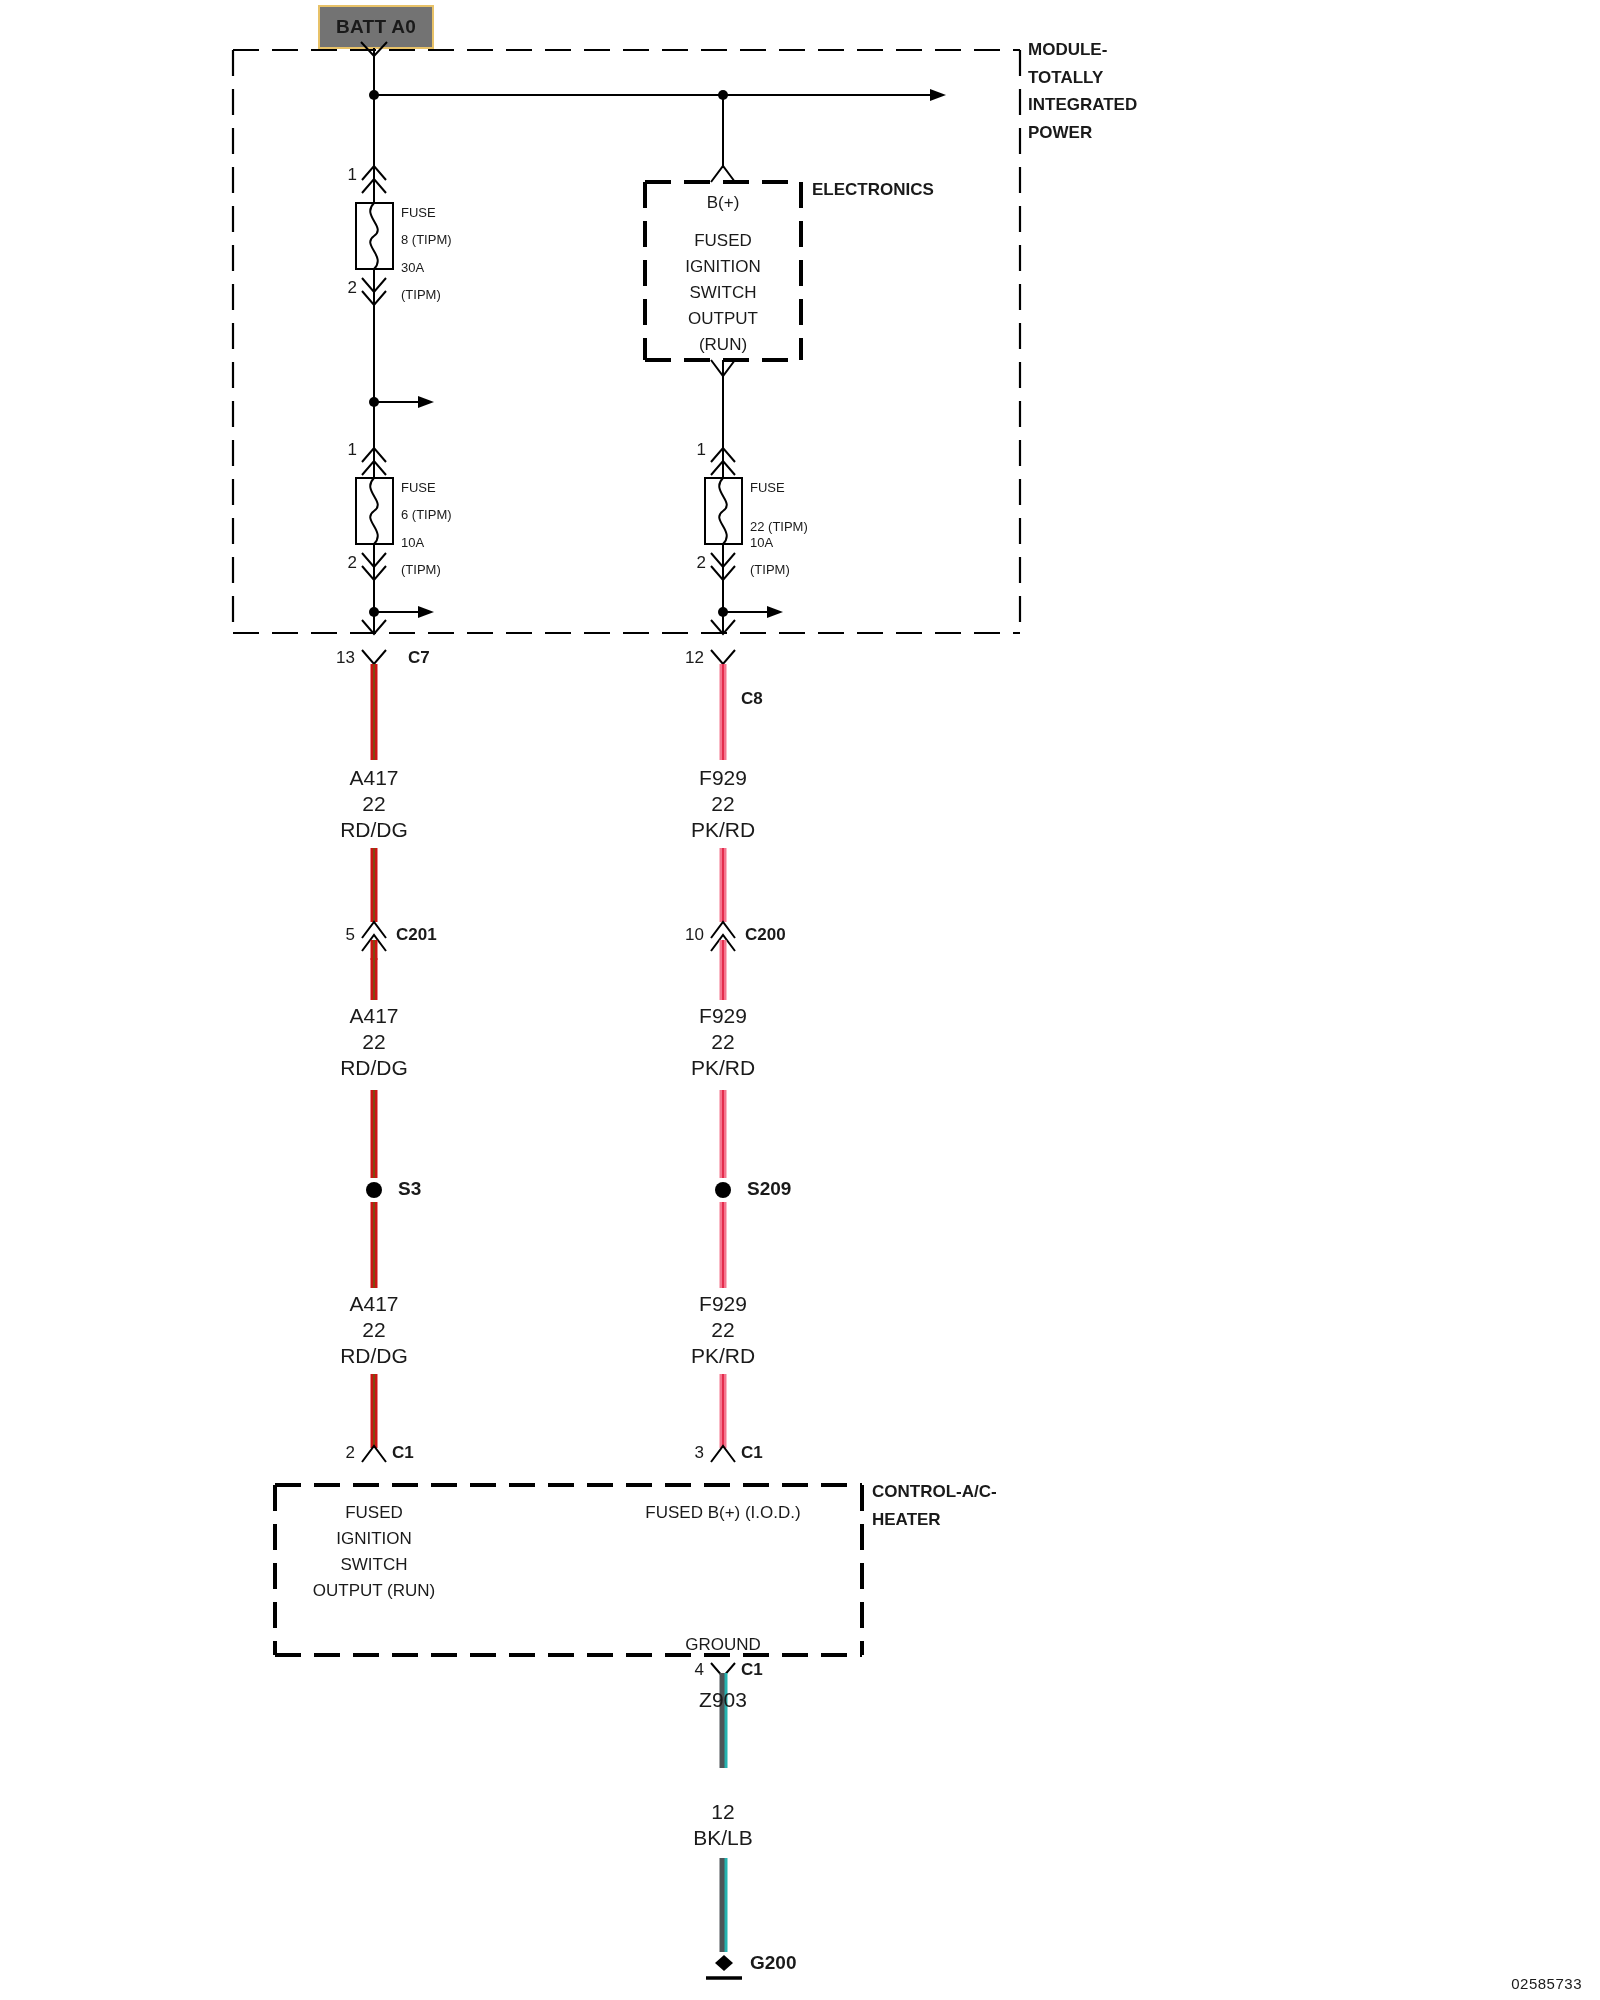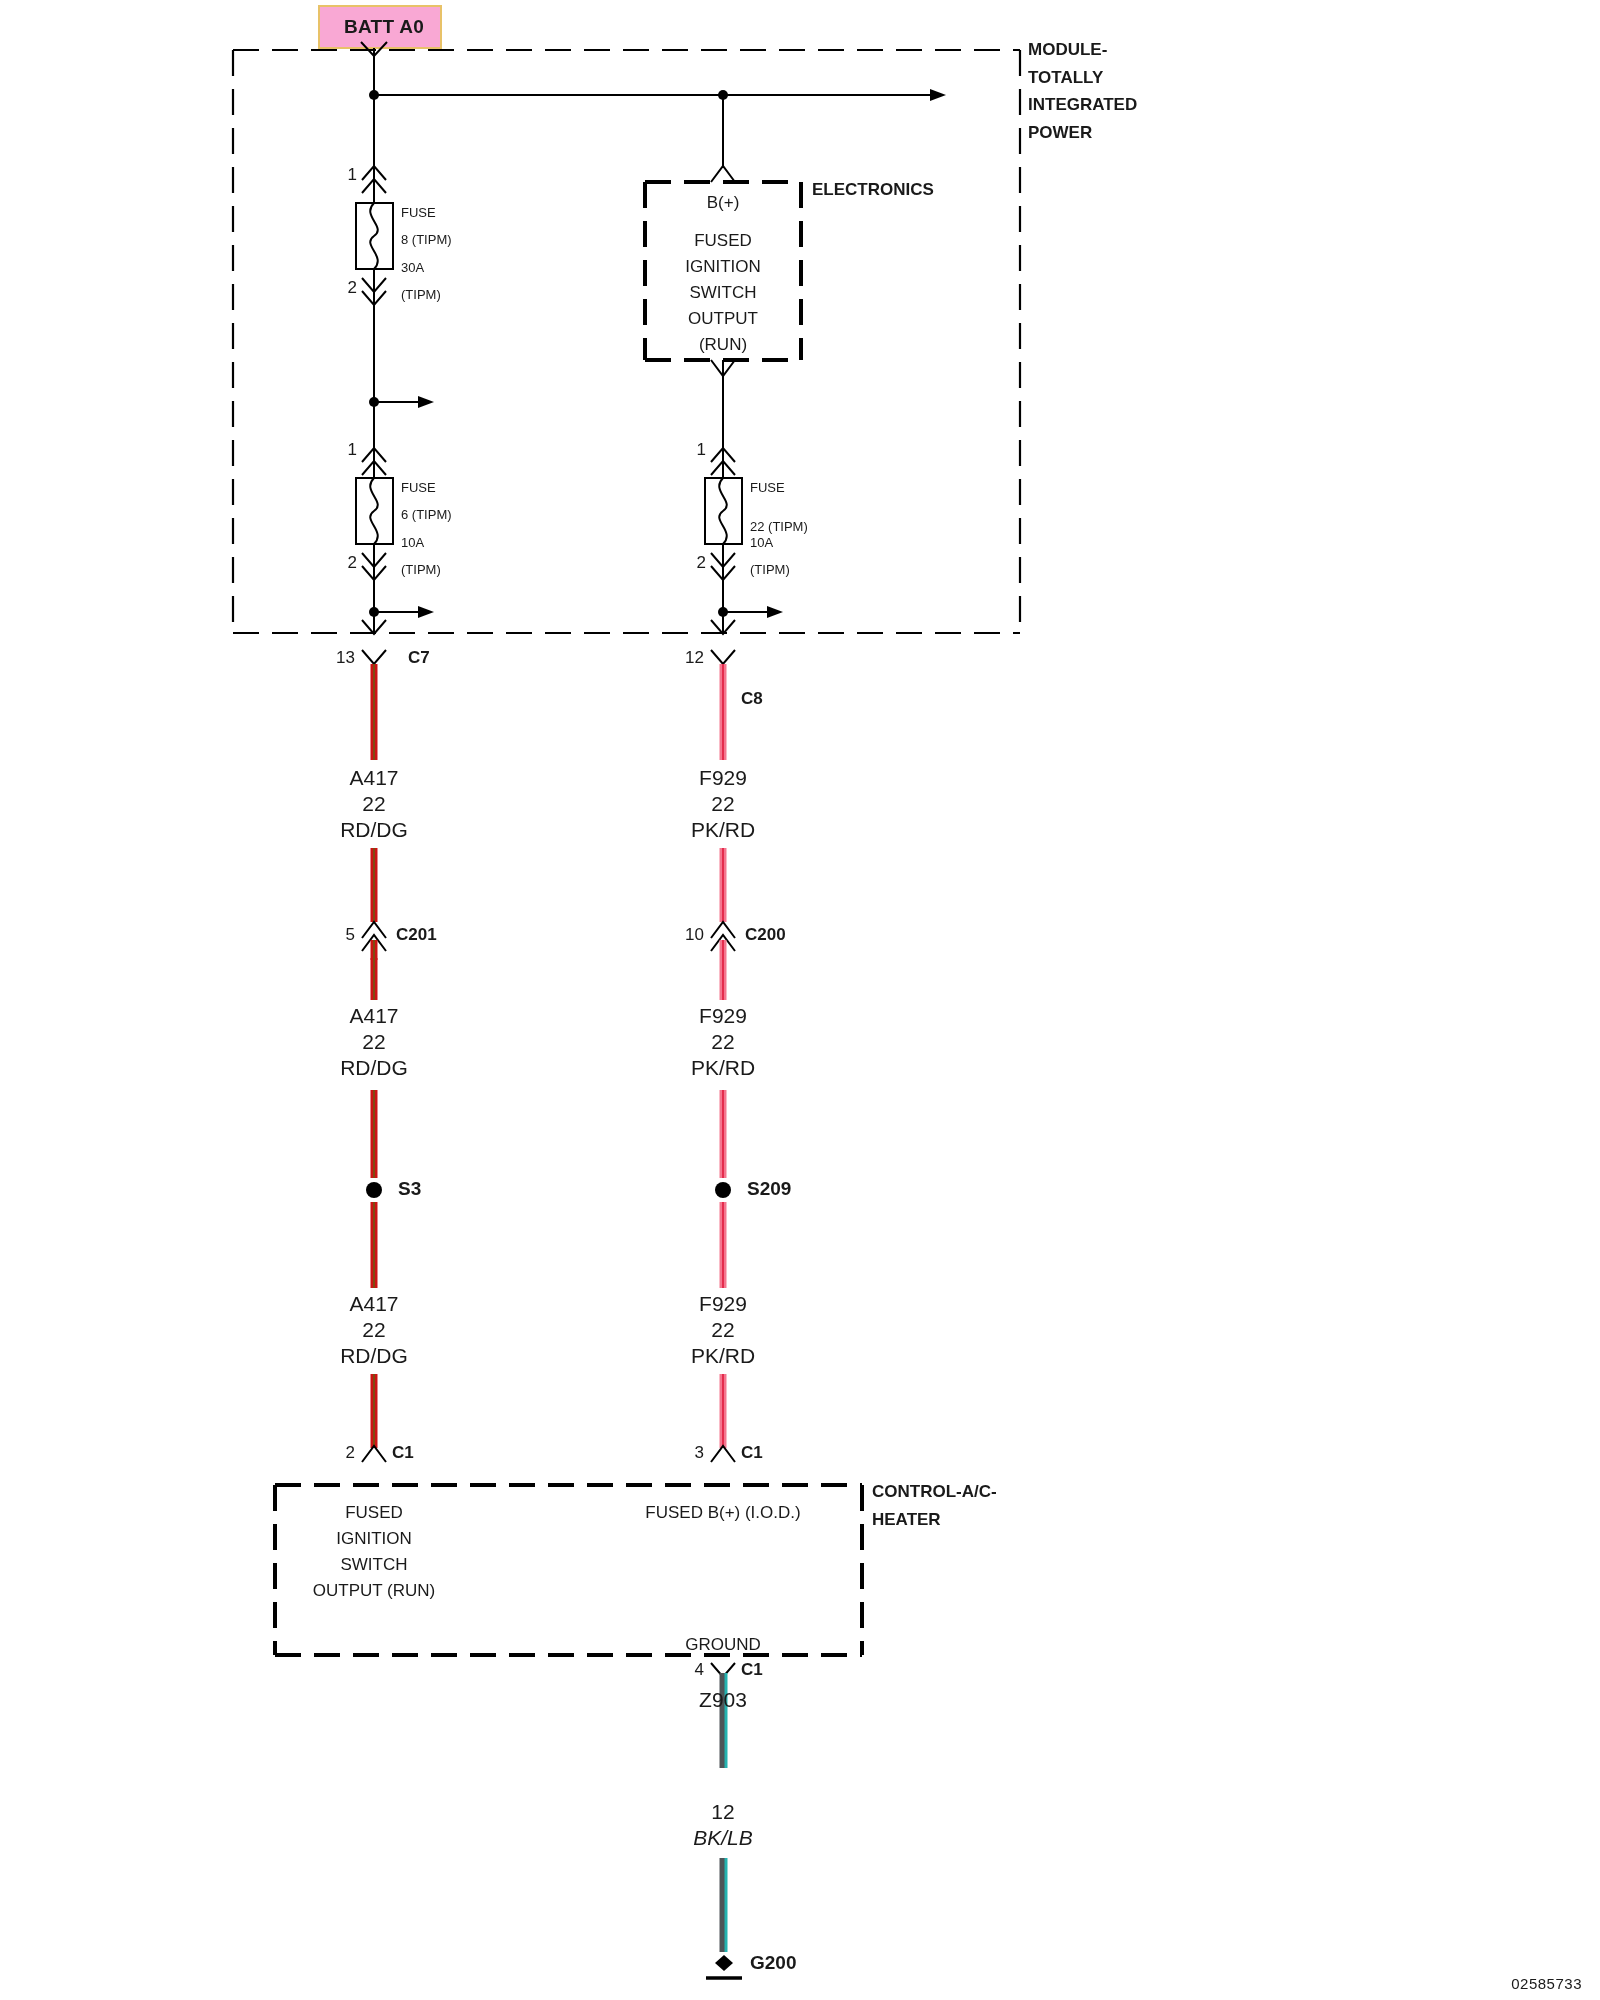--- a/index.html
+++ b/index.html
@@ -7,22 +7,22 @@
     width:1600px;height:2000px;position:relative;overflow:hidden;
     font-family:"Liberation Sans", sans-serif;
     color:#1a1a1a;
   }
   #sheet{position:absolute;left:0;top:0;width:1600px;height:2000px;}
   svg.layer{position:absolute;left:0;top:0;width:1600px;height:2000px;overflow:visible;}
 
   
   #batt-box{
     position:absolute;left:318px;top:5px;width:112px;height:40px;
-    border:2px solid #e8c268;background:#f9a8d4;
-    display:flex;align-items:center;justify-content:center;padding-left:8px;
+    border:2px solid #e8c268;background:#737373;
+    display:flex;align-items:center;justify-content:center;
   }
   #batt-box .lbl{font-size:19px;font-weight:bold;letter-spacing:.3px;}
 
   .mlabel{position:absolute;font-size:17px;font-weight:bold;line-height:27.5px;white-space:pre;}
   .ilabel{position:absolute;font-size:17px;line-height:26px;white-space:pre;text-align:center;}
   .wirelbl{position:absolute;font-size:21px;line-height:26px;text-align:center;transform:translateX(-50%);white-space:pre;}
   .fuselbl{position:absolute;font-size:13px;line-height:27.5px;white-space:pre;}
   .pinnum{position:absolute;font-size:17px;white-space:pre;transform:translateX(-100%);}
   .conname{position:absolute;font-size:17px;font-weight:bold;white-space:pre;}
   .splicename{position:absolute;font-size:19px;font-weight:bold;white-space:pre;}
@@ -287,19 +287,19 @@
 SWITCH
 OUTPUT (RUN)</div>
   <div class="ilabel" style="left:723px;top:1500px;transform:translateX(-50%);">FUSED B(+) (I.O.D.)</div>
   <div class="ilabel" style="left:723px;top:1632px;transform:translateX(-50%);">GROUND</div>
 
   <div class="pinnum" style="left:704px;top:1660px;">4</div>
   <div class="conname" style="left:741px;top:1660px;">C1</div>
 
   <div class="wirelbl" style="left:723px;top:1687px;">Z903</div>
   <div class="wirelbl" style="left:723px;top:1799px;">12</div>
-  <div class="wirelbl" style="left:723px;top:1825px;font-style:italic;">BK/LB</div>
+  <div class="wirelbl" style="left:723px;top:1825px;">BK/LB</div>
 
   <div class="splicename" style="left:750px;top:1952px;">G200</div>
 
   <div id="footer">02585733</div>
 
 </div>
 
 </body></html>

